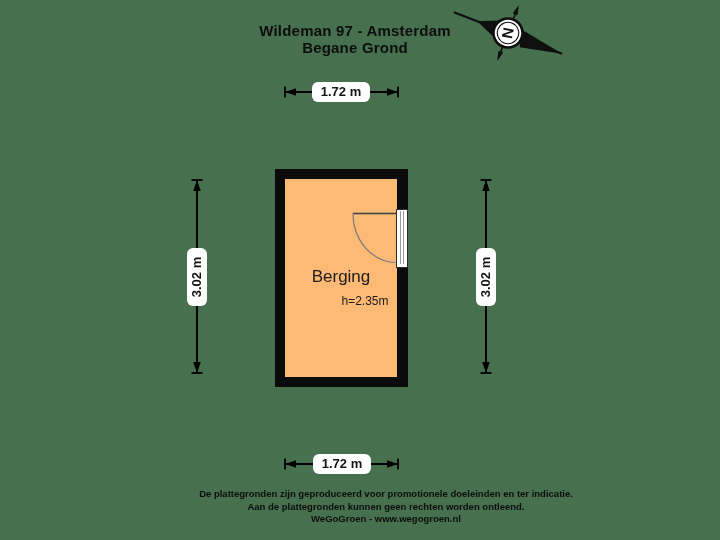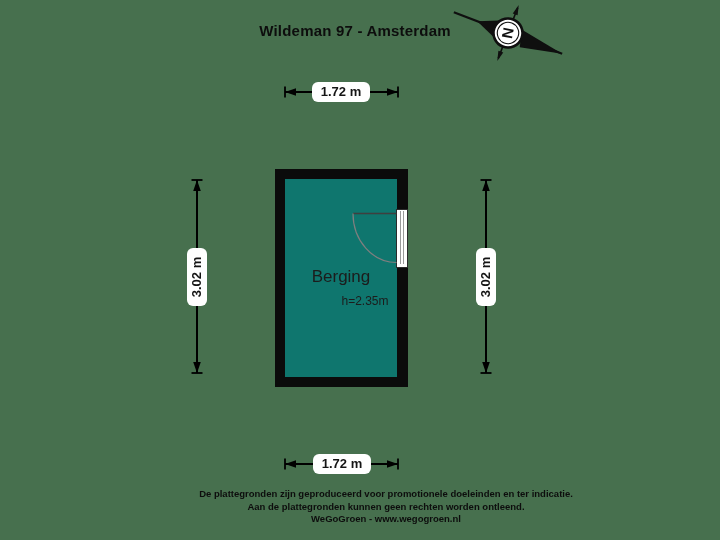--- a/index.html
+++ b/index.html
@@ -28,21 +28,21 @@
   .room-outer {
     position: absolute;
     left: 275px; top: 169px;
     width: 133px; height: 218px;
     background: #0b0b0b;
   }
   .room-inner {
     position: absolute;
     left: 10px; top: 10px;
     width: 112px; height: 198px;
-    background: #0f766e;
+    background: #fdba74;
   }
   .room-name {
     position: absolute;
     left: 0; top: 88px; width: 100%;
     text-align: center;
     font-size: 17px;
     color: #1c1c1c;
   }
   .room-height {
     position: absolute;
@@ -103,20 +103,21 @@
     margin-left: 40px;
   }
 </style>
 </head>
 <body>
 
 <div class="canvas">
 
   <div class="title-block">
     <div class="title-line">Wildeman 97 - Amsterdam</div>
+    <div class="title-line">Begane Grond</div>
   </div>
 
   <div class="room-outer">
     <div class="room-inner">
       <div class="room-name">Berging</div>
       <div class="room-height">h=2.35m</div>
     </div>
     <div class="door-frame">
       <div class="door-frame-inner"></div>
     </div>

